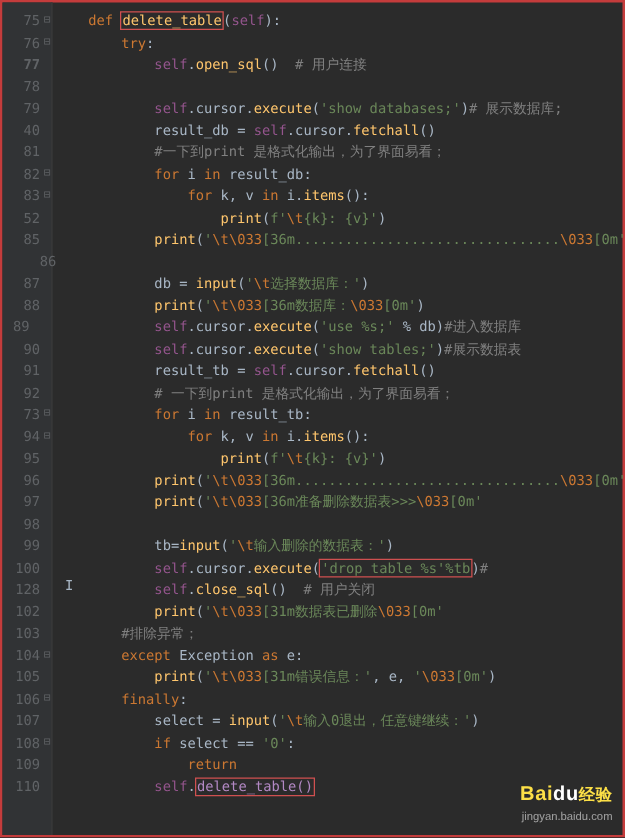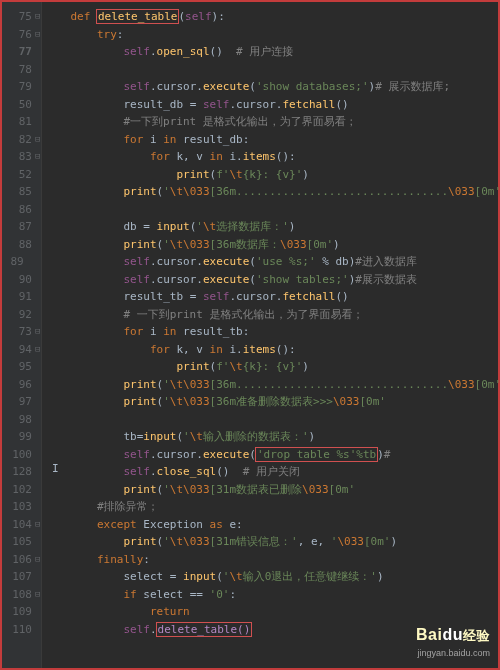--- a/index.html
+++ b/index.html
@@ -14,21 +14,21 @@
 .fn{color:#ffc66d}
 .self{color:#94558d}
 .str{color:#6a8759}
 .esc{color:#cc7832}
 .cm{color:#808080}
 .br{color:#a9b7c6}
 .hl{color:#b389c5}
 .redbox{border:1.5px solid #d05050;padding:0 1px;margin:-1px}
 .watermark{position:absolute;right:8px;bottom:6px;font-family:Arial,sans-serif;color:rgba(255,255,255,.75);text-align:right;pointer-events:none}
 .watermark .b{font-size:16px;font-weight:bold;letter-spacing:.5px}
-.watermark .b span{color:#fef9c3}
+.watermark .b span{color:#fde047}
 .watermark .s{font-size:9px;color:rgba(255,255,255,.55)}
 .cursor{position:absolute;color:#a9b7c6}
 </style>
 </head>
 <body>
 
 <div class="frame">
   <div class="gutter"></div>
   <div class="code" id="code"><div class="row" style="top: 6px;">    <span class="kw">def </span><span class="fn redbox">delete_table</span><span class="br">(</span><span class="self">self</span><span class="br">):</span></div><div class="row" style="top: 23.5px;">        <span class="kw">try</span><span class="br">:</span></div><div class="row" style="top: 41px;">            <span class="self">self</span><span class="br">.</span><span class="fn">open_sql</span><span class="br">()  </span><span class="cm"># 用户连接</span></div><div class="row" style="top: 58.5px;"></div><div class="row" style="top: 76px;">            <span class="self">self</span><span class="br">.cursor.</span><span class="fn">execute</span><span class="br">(</span><span class="str">'show databases;'</span><span class="br">)</span><span class="cm"># 展示数据库;</span></div><div class="row" style="top: 93.5px;">            <span class="br">result_db = </span><span class="self">self</span><span class="br">.cursor.</span><span class="fn">fetchall</span><span class="br">()</span></div><div class="row" style="top: 111px;">            <span class="cm">#一下到print 是格式化输出，为了界面易看；</span></div><div class="row" style="top: 128.5px;">            <span class="kw">for </span><span class="br">i </span><span class="kw">in </span><span class="br">result_db:</span></div><div class="row" style="top: 146px;">                <span class="kw">for </span><span class="br">k, v </span><span class="kw">in </span><span class="br">i.</span><span class="fn">items</span><span class="br">():</span></div><div class="row" style="top: 163.5px;">                    <span class="fn">print</span><span class="br">(</span><span class="str">f'</span><span class="esc">\t</span><span class="str">{k}: {v}'</span><span class="br">)</span></div><div class="row" style="top: 181px;">            <span class="fn">print</span><span class="br">(</span><span class="str">'</span><span class="esc">\t\033</span><span class="str">[36m................................</span><span class="esc">\033</span><span class="str">[0m'</span></div><div class="row" style="top: 198.5px;"></div><div class="row" style="top: 216px;">            <span class="br">db = </span><span class="fn">input</span><span class="br">(</span><span class="str">'</span><span class="esc">\t</span><span class="str">选择数据库：'</span><span class="br">)</span></div><div class="row" style="top: 233.5px;">            <span class="fn">print</span><span class="br">(</span><span class="str">'</span><span class="esc">\t\033</span><span class="str">[36m数据库：</span><span class="esc">\033</span><span class="str">[0m'</span><span class="br">)</span></div><div class="row" style="top: 251px;">            <span class="self">self</span><span class="br">.cursor.</span><span class="fn">execute</span><span class="br">(</span><span class="str">'use %s;'</span><span class="br"> % db)</span><span class="cm">#进入数据库</span></div><div class="row" style="top: 268.5px;">            <span class="self">self</span><span class="br">.cursor.</span><span class="fn">execute</span><span class="br">(</span><span class="str">'show tables;'</span><span class="br">)</span><span class="cm">#展示数据表</span></div><div class="row" style="top: 286px;">            <span class="br">result_tb = </span><span class="self">self</span><span class="br">.cursor.</span><span class="fn">fetchall</span><span class="br">()</span></div><div class="row" style="top: 303.5px;">            <span class="cm"># 一下到print 是格式化输出，为了界面易看；</span></div><div class="row" style="top: 321px;">            <span class="kw">for </span><span class="br">i </span><span class="kw">in </span><span class="br">result_tb:</span></div><div class="row" style="top: 338.5px;">                <span class="kw">for </span><span class="br">k, v </span><span class="kw">in </span><span class="br">i.</span><span class="fn">items</span><span class="br">():</span></div><div class="row" style="top: 356px;">                    <span class="fn">print</span><span class="br">(</span><span class="str">f'</span><span class="esc">\t</span><span class="str">{k}: {v}'</span><span class="br">)</span></div><div class="row" style="top: 373.5px;">            <span class="fn">print</span><span class="br">(</span><span class="str">'</span><span class="esc">\t\033</span><span class="str">[36m................................</span><span class="esc">\033</span><span class="str">[0m'</span></div><div class="row" style="top: 391px;">            <span class="fn">print</span><span class="br">(</span><span class="str">'</span><span class="esc">\t\033</span><span class="str">[36m准备删除数据表&gt;&gt;&gt;</span><span class="esc">\033</span><span class="str">[0m'</span></div><div class="row" style="top: 408.5px;"></div><div class="row" style="top: 426px;">            <span class="br">tb=</span><span class="fn">input</span><span class="br">(</span><span class="str">'</span><span class="esc">\t</span><span class="str">输入删除的数据表：'</span><span class="br">)</span></div><div class="row" style="top: 443.5px;">            <span class="self">self</span><span class="br">.cursor.</span><span class="fn">execute</span><span class="br">(</span><span class="str redbox">'drop table %s'%tb</span><span class="br">)</span><span class="cm">#</span></div><div class="row" style="top: 461px;">            <span class="self">self</span><span class="br">.</span><span class="fn">close_sql</span><span class="br">()  </span><span class="cm"># 用户关闭</span></div><div class="row" style="top: 478.5px;">            <span class="fn">print</span><span class="br">(</span><span class="str">'</span><span class="esc">\t\033</span><span class="str">[31m数据表已删除</span><span class="esc">\033</span><span class="str">[0m'</span></div><div class="row" style="top: 496px;">        <span class="cm">#排除异常；</span></div><div class="row" style="top: 513.5px;">        <span class="kw">except </span><span class="br">Exception </span><span class="kw">as </span><span class="br">e:</span></div><div class="row" style="top: 531px;">            <span class="fn">print</span><span class="br">(</span><span class="str">'</span><span class="esc">\t\033</span><span class="str">[31m错误信息：'</span><span class="br">, e, </span><span class="str">'</span><span class="esc">\033</span><span class="str">[0m'</span><span class="br">)</span></div><div class="row" style="top: 548.5px;">        <span class="kw">finally</span><span class="br">:</span></div><div class="row" style="top: 566px;">            <span class="br">select = </span><span class="fn">input</span><span class="br">(</span><span class="str">'</span><span class="esc">\t</span><span class="str">输入0退出，任意键继续：'</span><span class="br">)</span></div><div class="row" style="top: 583.5px;">            <span class="kw">if </span><span class="br">select == </span><span class="str">'0'</span><span class="br">:</span></div><div class="row" style="top: 601px;">                <span class="kw">return</span></div><div class="row" style="top: 618.5px;">            <span class="self">self</span><span class="br">.</span><span class="hl redbox">delete_table()</span></div></div>
   <div class="cursor" style="left:50px;top:458px">I</div>
@@ -36,29 +36,29 @@
     <div class="b"><span>Bai</span><span style="color:#fff">du</span><span style="font-size:13px">经验</span></div>
     <div class="s">jingyan.baidu.com</div>
   </div>
 <div class="ln" style="top: 6px;">75</div>
     <div class="fold" style="top: 6px;">⊟</div>
     <div class="ln" style="top: 23.5px;">76</div>
     <div class="fold" style="top: 23.5px;">⊟</div>
     <div class="ln" style="top: 41px; font-weight: bold;">77</div>
     <div class="ln" style="top: 58.5px;">78</div>
     <div class="ln" style="top: 76px; padding-left: 12px;">79</div>
-    <div class="ln" style="top: 93.5px;">50</div>
+    <div class="ln" style="top: 93.5px;">40</div>
     <div class="ln" style="top: 111px;">81</div>
     <div class="ln" style="top: 128.5px;">82</div>
     <div class="fold" style="top: 128.5px;">⊟</div>
     <div class="ln" style="top: 146px;">83</div>
     <div class="fold" style="top: 146px;">⊟</div>
     <div class="ln" style="top: 163.5px;">52</div>
     <div class="ln" style="top: 181px;">85</div>
-    <div class="ln" style="top: 198.5px;">86</div>
+    <div class="ln" style="top: 198.5px; margin-left: 13px;">86</div>
     <div class="ln" style="top: 216px;">87</div>
     <div class="ln" style="top: 233.5px;">88</div>
     <div class="ln" style="top: 251px; text-align: center;">89</div>
     <div class="ln" style="top: 268.5px;">90</div>
     <div class="ln" style="top: 286px;">91</div>
     <div class="ln" style="top: 303.5px;">92</div>
     <div class="ln" style="top: 321px;">73</div>
     <div class="fold" style="top: 321px;">⊟</div>
     <div class="ln" style="top: 338.5px;">94</div>
     <div class="fold" style="top: 338.5px;">⊟</div>

